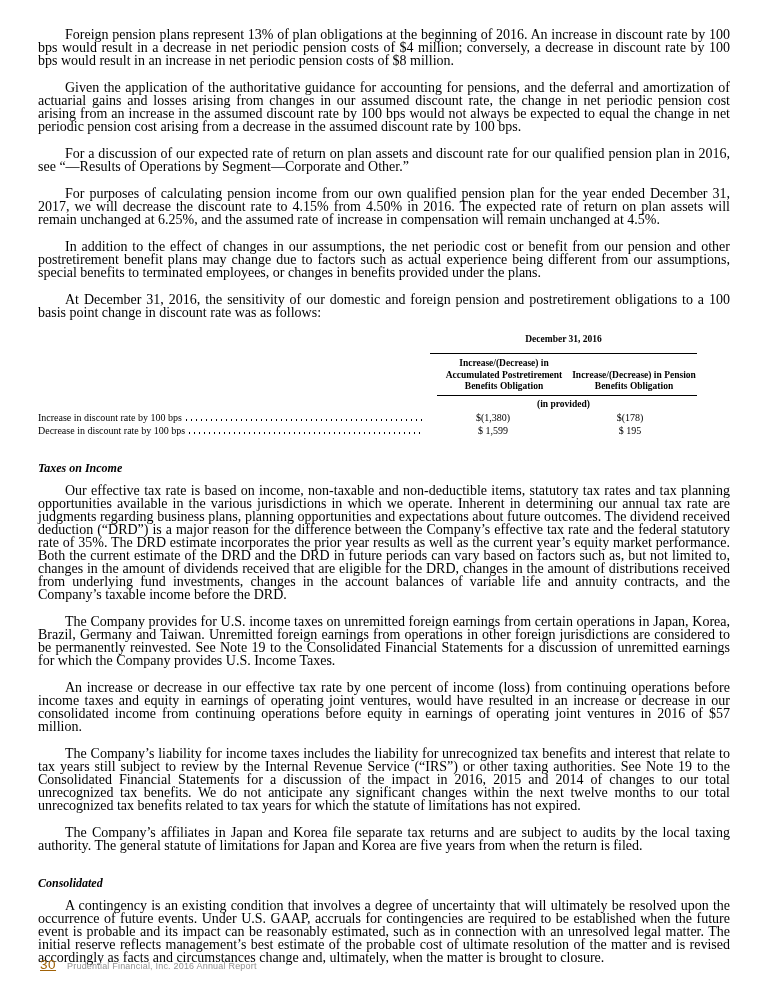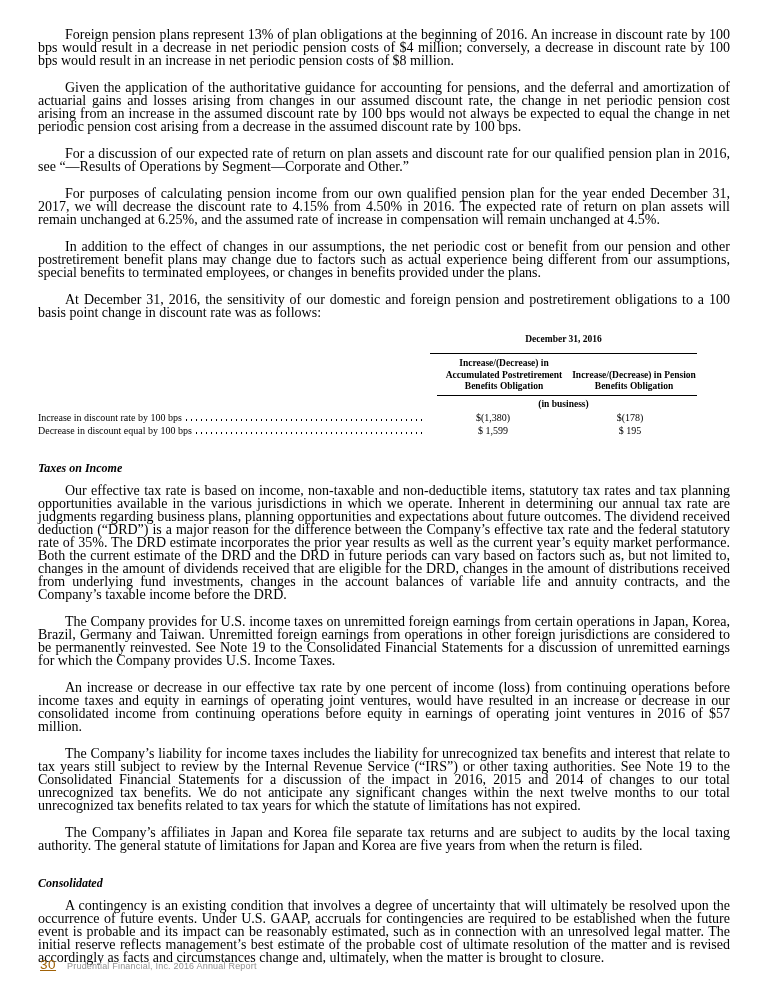--- a/index.html
+++ b/index.html
@@ -101,35 +101,35 @@
 
   <p class="body-para">At December 31, 2016, the sensitivity of our domestic and foreign pension and postretirement obligations to a 100 basis point change in discount rate was as follows:</p>
 
   <div class="sens-table">
     <div class="t-head">
       <div class="t-date">December 31, 2016</div>
       <div class="t-cols">
         <div class="t-col c2">Increase/(Decrease) in Accumulated Postretirement Benefits Obligation</div>
         <div class="t-col c1">Increase/(Decrease) in Pension Benefits Obligation</div>
       </div>
-      <div class="t-units">(in business)</div>
+      <div class="t-units">(in provided)</div>
     </div>
 
     <div class="t-row">
       <div class="t-leftzone">
         <span class="t-label">Increase in discount rate by 100 bps</span>
         <span class="t-dots"></span>
       </div>
       <span class="t-val v1">$(1,380)</span>
       <span class="t-val v2">$(178)</span>
     </div>
 
     <div class="t-row">
       <div class="t-leftzone">
-        <span class="t-label">Decrease in discount equal by 100 bps</span>
+        <span class="t-label">Decrease in discount rate by 100 bps</span>
         <span class="t-dots"></span>
       </div>
       <span class="t-val v1">$ 1,599</span>
       <span class="t-val v2">$ 195</span>
     </div>
   </div>
 
   <h2 class="section-heading">Taxes on Income</h2>
 
   <p class="body-para">Our effective tax rate is based on income, non-taxable and non-deductible items, statutory tax rates and tax planning opportunities available in the various jurisdictions in which we operate. Inherent in determining our annual tax rate are judgments regarding business plans, planning opportunities and expectations about future outcomes. The dividend received deduction (“DRD”) is a major reason for the difference between the Company’s effective tax rate and the federal statutory rate of 35%. The DRD estimate incorporates the prior year results as well as the current year’s equity market performance. Both the current estimate of the DRD and the DRD in future periods can vary based on factors such as, but not limited to, changes in the amount of dividends received that are eligible for the DRD, changes in the amount of distributions received from underlying fund investments, changes in the account balances of variable life and annuity contracts, and the Company’s taxable income before the DRD.</p>

